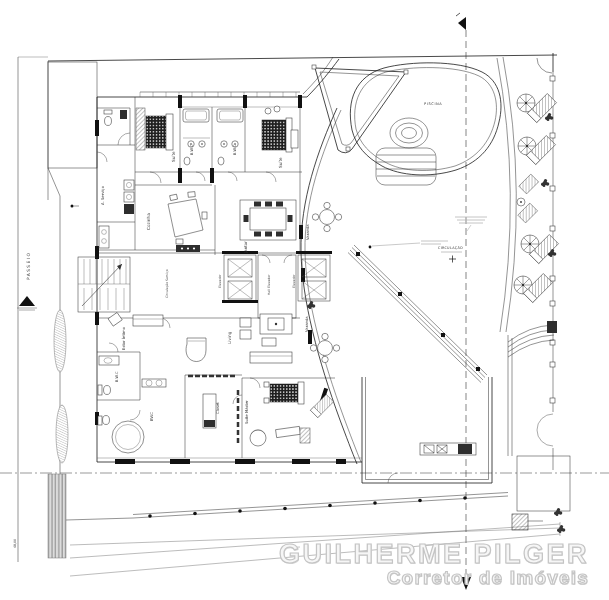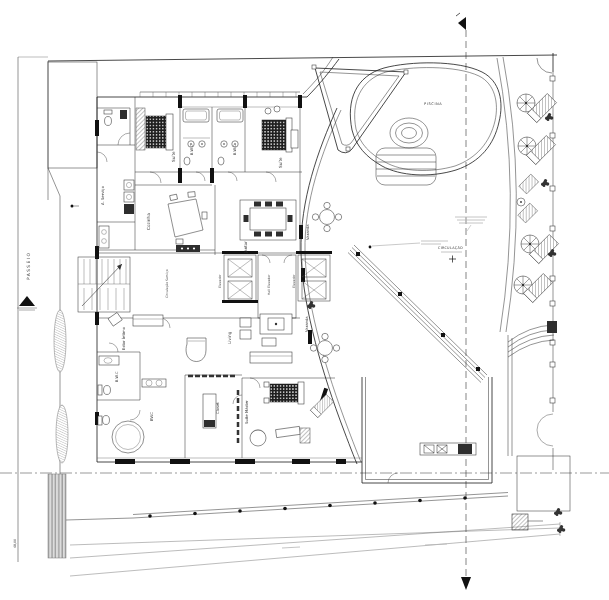--- a/index.html
+++ b/index.html
@@ -462,13 +462,17 @@
     <text x="125" y="350" font-size="3.8" transform="rotate(-90 125 350)">Estar Íntimo</text>
     <text x="231" y="344" font-size="4.2" transform="rotate(-90 231 344)">Living</text>
     <text x="118" y="382" font-size="3.6" transform="rotate(-90 118 382)">B.W.C</text>
     <text x="153" y="421" font-size="3.8" transform="rotate(-90 153 421)">BWC</text>
     <text x="219" y="414" font-size="3.8" transform="rotate(-90 219 414)">Closet</text>
     <text x="248" y="424" font-size="3.8" transform="rotate(-90 248 424)">Suíte Máster</text>
     <text x="308" y="332" font-size="3.8" transform="rotate(-90 308 332)">Varanda</text>
   </g>
 </svg>
 
+<div class="watermark">
+  <div class="wm1">GUILHERME PILGER</div>
+  <div class="wm2">Corretor de Imóveis</div>
 </div>
+</div>
 
 </body></html>

